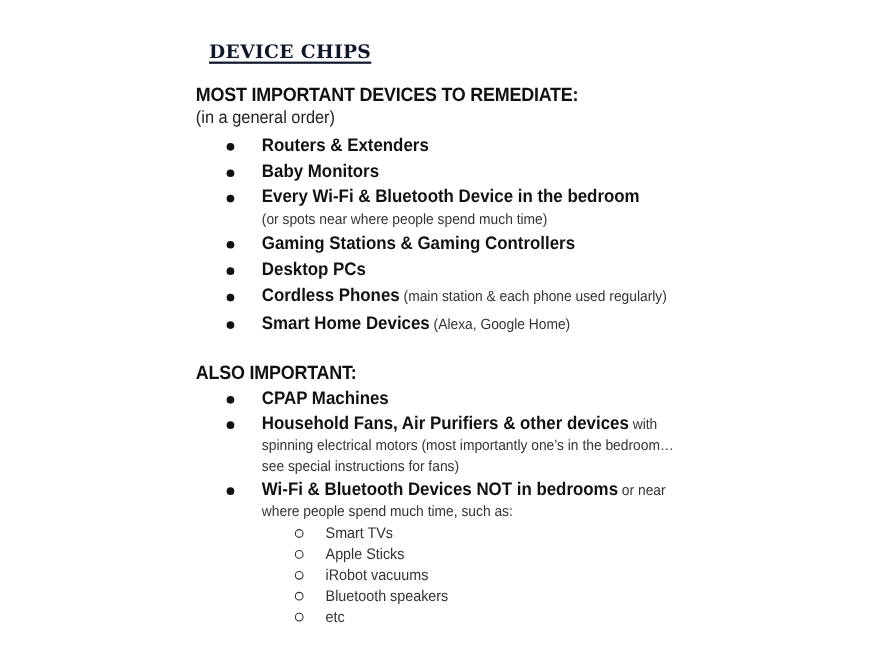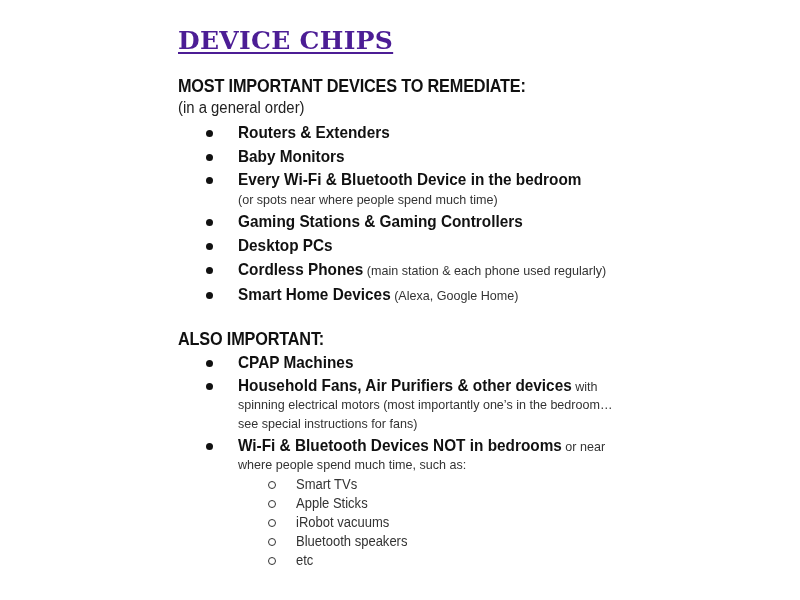--- a/index.html
+++ b/index.html
@@ -21,27 +21,27 @@
     top: 0;
     width: 800px;
     height: 600px;
   }
   .title {
     position: absolute;
     left: 178px;
     top: 26px;
     font-family: "DejaVu Serif", serif;
     font-weight: bold;
-    font-size: 25px;
+    font-size: 17px;
     letter-spacing: 0.3px;
-    color: #4c1d95;
+    color: #0f172a;
     text-decoration: underline;
     text-decoration-thickness: 2px;
     text-underline-offset: 3px;
-    margin: 0;
+    margin: 12px;
   }
   .heading {
     position: absolute;
     left: 178px;
     font-size: 17.5px;
     font-weight: bold;
     color: #111;
     margin: 0;
     letter-spacing: -0.2px;
     transform: scaleX(0.93);

